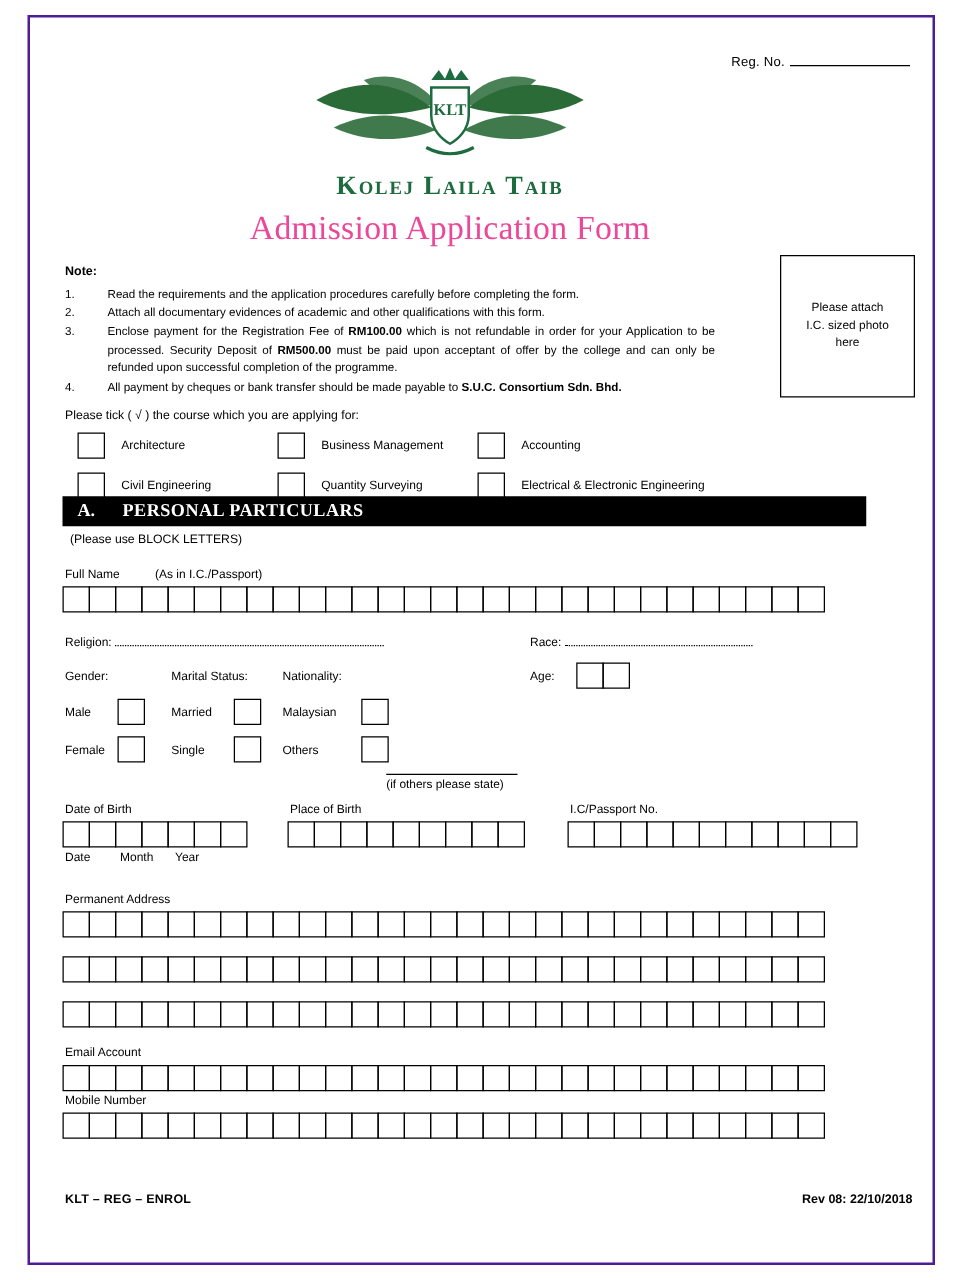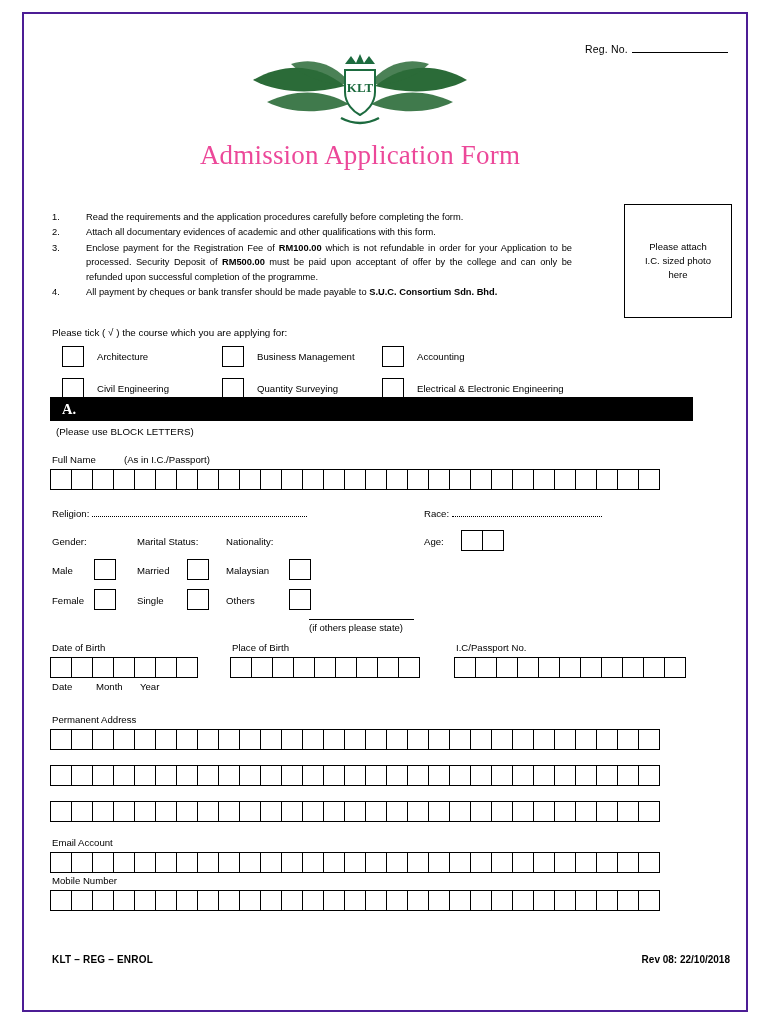--- a/index.html
+++ b/index.html
@@ -331,24 +331,26 @@
           <path d="M208 58 C178 44 150 46 126 60 C152 70 184 70 208 58 Z" opacity="0.9"></path>
           <path d="M184 20 C160 12 138 22 124 40 C146 42 170 34 184 20 Z" opacity="0.85"></path>
         </g>
         <g fill="#1d6b3f">
           <path d="M100 20 l6 -8 5 7 4 -9 4 9 5 -7 6 8 z"></path>
         </g>
         <path d="M100 26 h30 v22 c0 12 -9 20 -15 23 c-6 -3 -15 -11 -15 -23 z" fill="#ffffff" stroke="#1d6b3f" stroke-width="2"></path>
         <text x="115" y="48" text-anchor="middle" font-family="Liberation Serif, serif" font-size="13" font-weight="bold" fill="#1d6b3f">KLT</text>
         <path d="M96 74 q19 10 38 0" stroke="#1d6b3f" stroke-width="2.5" fill="none"></path>
       </svg>
+      <div class="college-name">Kolej Laila Taib</div>
       <div class="form-title">Admission Application Form</div>
     </div>
 
     <div class="notes">
+      <div class="note-head">Note:</div>
       <div class="note-row">
         <div class="note-num">1.</div>
         <div class="note-text">Read the requirements and the application procedures carefully before completing the form.</div>
       </div>
       <div class="note-row">
         <div class="note-num">2.</div>
         <div class="note-text">Attach all documentary evidences of academic and other qualifications with this form.</div>
       </div>
       <div class="note-row">
         <div class="note-num">3.</div>
@@ -395,20 +397,21 @@
         </div>
         <div class="course-item c3">
           <span class="box"></span>
           <span>Electrical &amp; Electronic Engineering</span>
         </div>
       </div>
     </div>
 
     <div class="section-bar">
       <span class="letter">A.</span>
+      <span class="title">PERSONAL PARTICULARS</span>
     </div>
     <div class="block-letters">(Please use BLOCK LETTERS)</div>
 
     <div class="fullname-label">Full Name</div>
     <div class="fullname-sub">(As in I.C./Passport)</div>
     <div class="fullname-cells cells">
         <div class="cell"></div>
         <div class="cell"></div>
         <div class="cell"></div>
         <div class="cell"></div>

